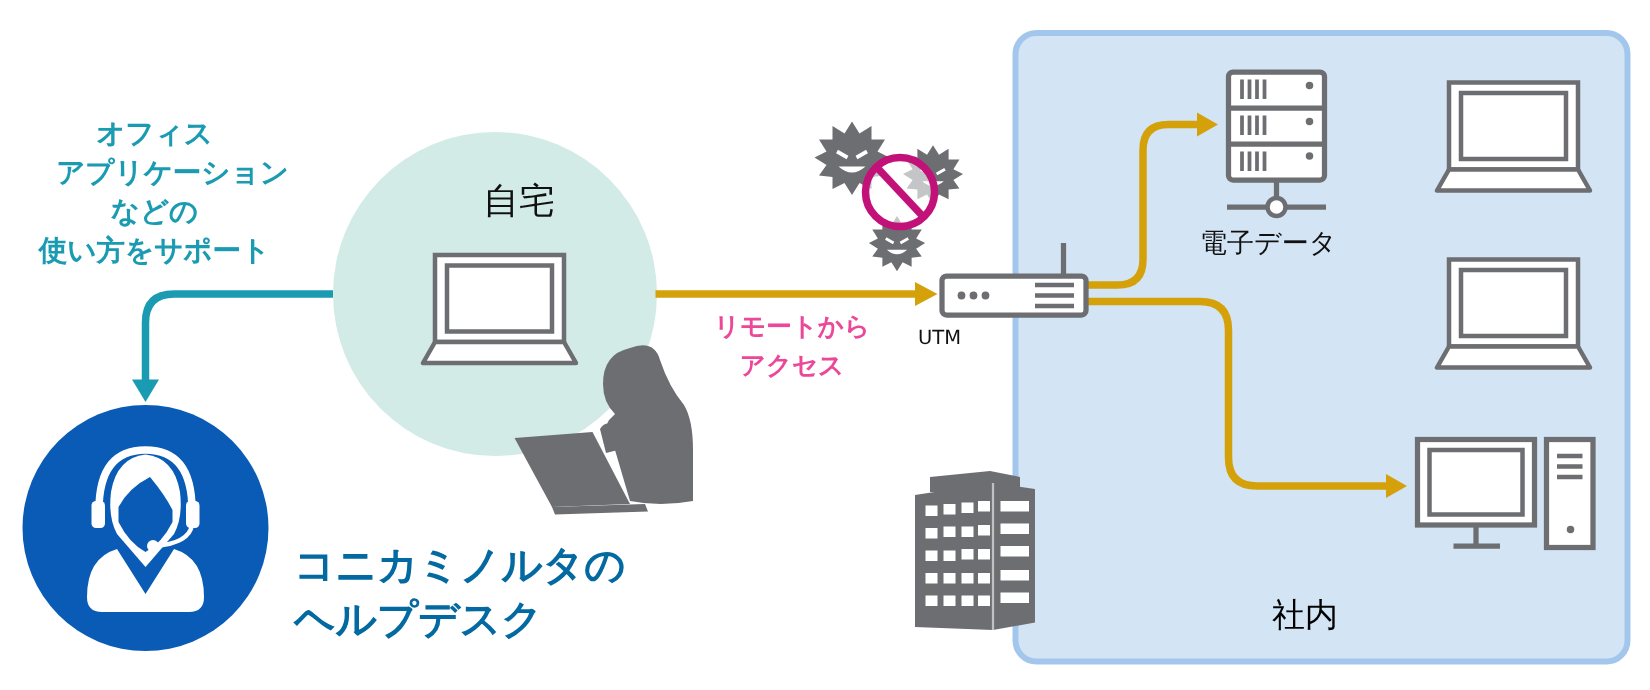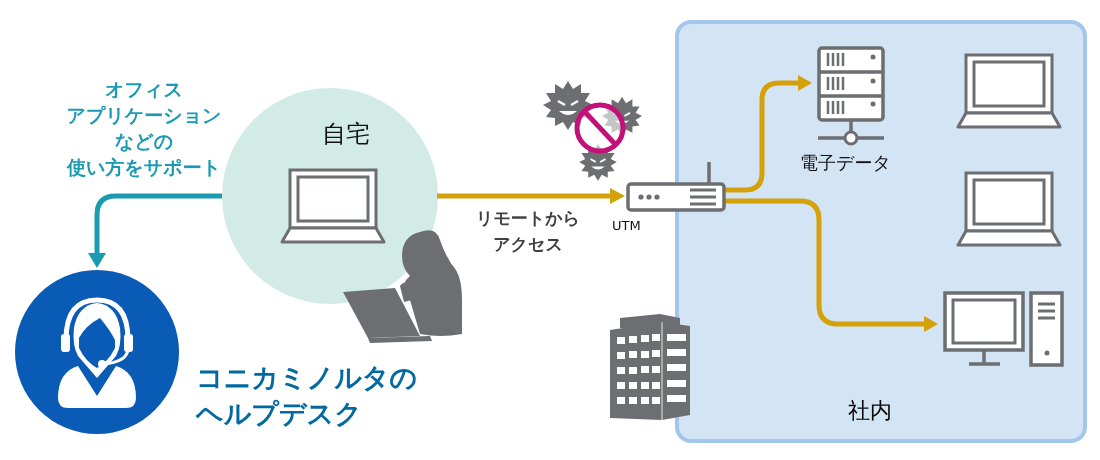--- a/index.html
+++ b/index.html
@@ -1,25 +1,25 @@
 <!DOCTYPE html>
 <html><head>
 <meta charset="utf-8">
 <style>
   html, body { margin: 0; padding: 0; background: #ffffff; }
   body { width: 1100px; height: 460px; position: relative; overflow: hidden;
          font-family: "DejaVu Sans", "Liberation Sans", sans-serif; }
   svg.stage { position: absolute; left: 0; top: 0; }
   .txt { position: absolute; white-space: nowrap; line-height: 1; }
   .support-text { left: 0; width: 206px; text-align: center; color: #1a9bb2;
-                  font-weight: bold; font-size: 19px; margin-left: 41px; }
+                  font-weight: bold; font-size: 19px; }
   .helpdesk-text { left: 196px; color: #0369a1; font-weight: bold; font-size: 27px; }
   .home-label { left: 290px; top: 122px; width: 80px; text-align: right;
                 font-size: 24px; color: #111; }
-  .remote-text { left: 448px; width: 160px; text-align: center; color: #404040;
+  .remote-text { left: 448px; width: 160px; text-align: center; color: #ec4899;
                  font-weight: bold; font-size: 17px; }
   .utm-label { left: 612px; top: 219px; font-size: 13px; color: #111; }
   .edata-label { left: 800px; top: 154px; font-size: 18px; color: #111; }
   .office-label { left: 848px; top: 400px; font-size: 22px; color: #000000; }
 </style>
 </head>
 <body>
 
 <svg class="stage" width="1100" height="460" viewBox="0 0 1100 460">
   <defs>
@@ -162,21 +162,21 @@
       <rect x="667" y="334" width="19" height="7"></rect>
         <rect x="667" y="349" width="19" height="7"></rect>
         <rect x="667" y="364" width="19" height="7"></rect>
         <rect x="667" y="380" width="19" height="7"></rect>
         <rect x="667" y="395" width="19" height="7"></rect>
     </g>
   </g>
 </svg>
 
 <div class="txt support-text" style="top:80px;">オフィス</div>
-<div class="txt support-text" style="top:106px;">アプリケーション</div>
+<div class="txt support-text" style="top:106px;padding-left:12px;">アプリケーション</div>
 <div class="txt support-text" style="top:132px;">などの</div>
 <div class="txt support-text" style="top:158px;">使い方をサポート</div>
 
 <div class="txt helpdesk-text" style="top:364px;">コニカミノルタの</div>
 <div class="txt helpdesk-text" style="top:400px;">ヘルプデスク</div>
 
 <div class="txt home-label">自宅</div>
 
 <div class="txt remote-text" style="top:210px;">リモートから</div>
 <div class="txt remote-text" style="top:236px;text-align:center;">アクセス</div>

